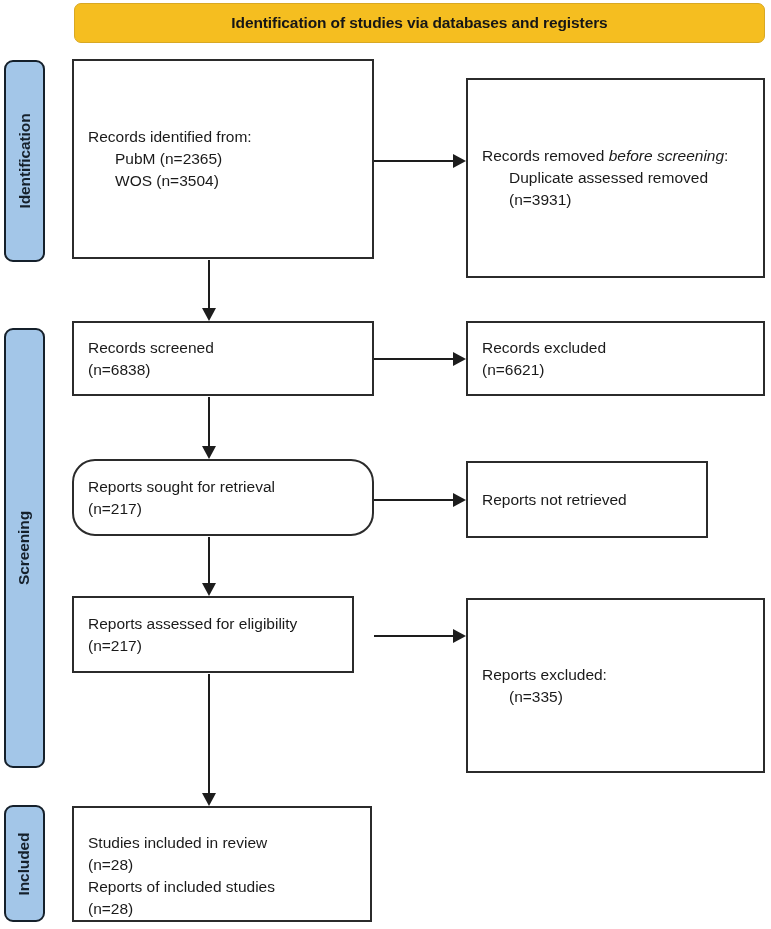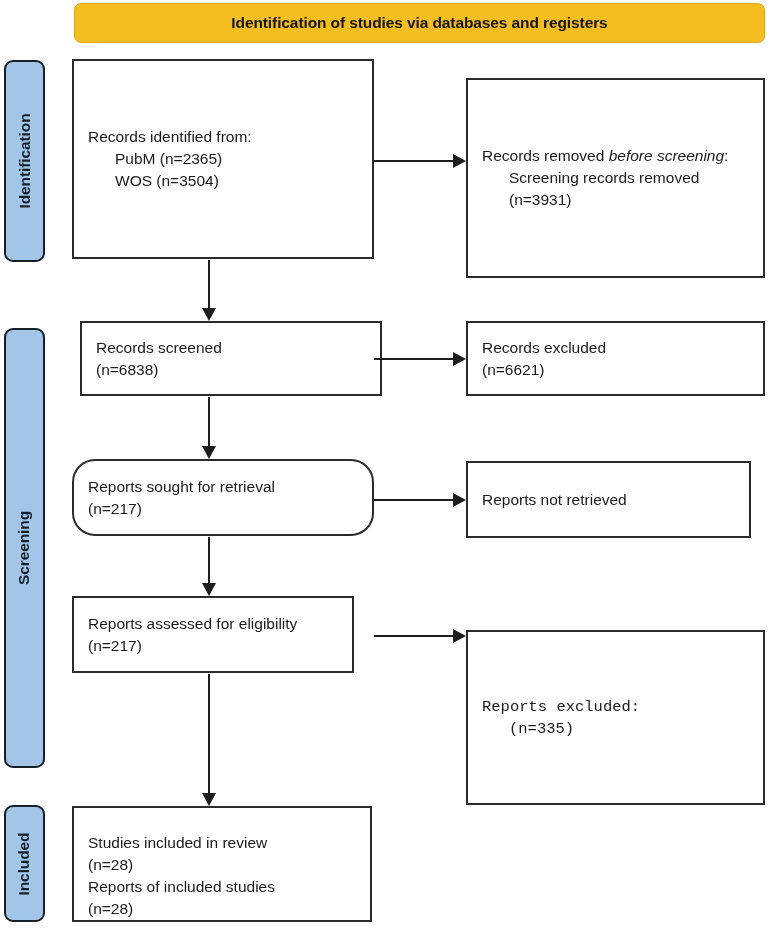--- a/index.html
+++ b/index.html
@@ -146,60 +146,60 @@
     <div class="pbox-inner">
       <div class="ln">Records identified from:</div>
       <div class="ln ind">PubM (n=2365)</div>
       <div class="ln ind">WOS (n=3504)</div>
     </div>
   </div>
 
   <div class="pbox" style="left:466px; top:59px; width:299px; height:200px;margin-top:19px;">
     <div class="pbox-inner">
       <div><span>Records removed </span><span class="it">before screening</span><span>:</span></div>
-      <div class="ln ind">Screening records removed</div>
+      <div class="ln ind">Duplicate assessed removed</div>
       <div class="ln ind">(n=3931)</div>
     </div>
   </div>
 
-  <div class="pbox" style="left:72px; top:321px; width:302px; height:75px;margin-left:8px;">
+  <div class="pbox" style="left:72px; top:321px; width:302px; height:75px;">
     <div class="pbox-inner">
       <div class="ln">Records screened</div>
       <div class="ln">(n=6838)</div>
     </div>
   </div>
 
   <div class="pbox" style="left:466px; top:321px; width:299px; height:75px;">
     <div class="pbox-inner">
       <div class="ln">Records excluded</div>
       <div class="ln">(n=6621)</div>
     </div>
   </div>
 
   <div class="pbox" style="left:72px; top:459px; width:302px; height:77px;border-radius:23px;">
     <div class="pbox-inner">
       <div class="ln">Reports sought for retrieval</div>
       <div class="ln">(n=217)</div>
     </div>
   </div>
 
-  <div class="pbox" style="left:466px; top:461px; width:285px; height:77px;">
+  <div class="pbox" style="left:466px; top:461px; width:242px; height:77px;">
     <div class="pbox-inner">
       <div class="ln">Reports not retrieved</div>
     </div>
   </div>
 
   <div class="pbox" style="left:72px; top:596px; width:282px; height:77px;">
     <div class="pbox-inner">
       <div class="ln">Reports assessed for eligibility</div>
       <div class="ln">(n=217)</div>
     </div>
   </div>
 
-  <div class="pbox" style="left:466px; top:630px; width:299px; height:175px;font-family:Liberation Mono, monospace;">
+  <div class="pbox" style="left:466px; top:598px; width:299px; height:175px;">
     <div class="pbox-inner">
       <div class="ln">Reports excluded:</div>
       <div class="ln ind">(n=335)</div>
     </div>
   </div>
 
   <div class="pbox" style="left:72px; top:806px; width:300px; height:116px;justify-content:flex-end;">
     <div class="pbox-inner">
       <div class="ln">Studies included in review</div>
       <div class="ln">(n=28)</div>

